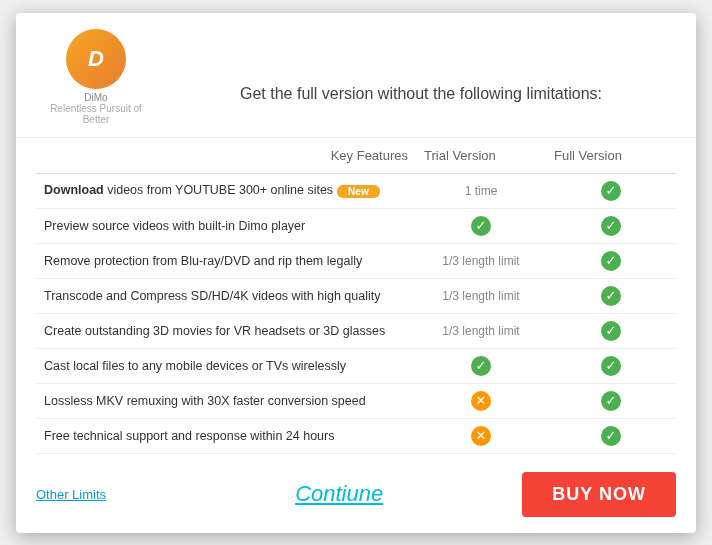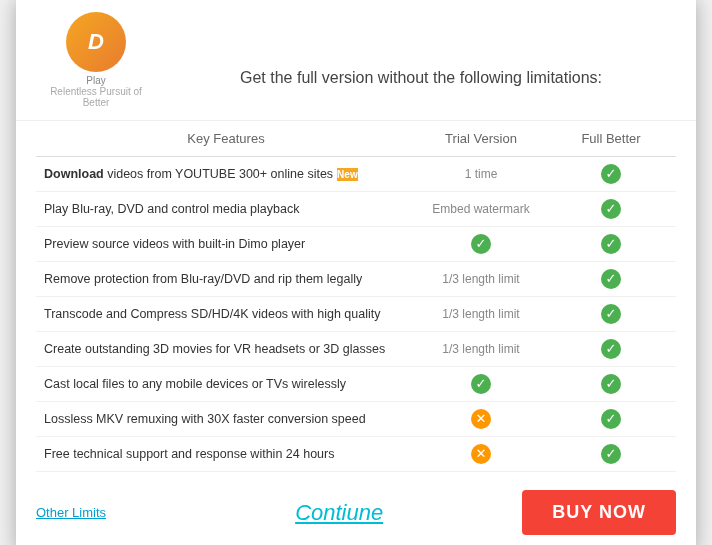--- a/index.html
+++ b/index.html
@@ -74,41 +74,41 @@
     }
     thead tr {
       border-bottom: 1px solid #ddd;
     }
     thead th {
       padding: 10px 8px;
       font-size: 13px;
       color: #666;
       font-weight: normal;
     }
-    thead th:first-child { text-align: center; }
-    thead th:nth-child(2), thead th:nth-child(3) { text-align: center; width: 130px; }
+    thead th:first-child { text-align: right; }
+    thead th:nth-child(2), thead th:nth-child(3) { text-align: left; width: 130px; }
     tbody tr {
       border-bottom: 1px solid #f0f0f0;
     }
     tbody td {
       padding: 7px 8px;
       font-size: 12.5px;
       color: #333;
     }
     tbody td:first-child { text-align: left; }
     tbody td:nth-child(2), tbody td:nth-child(3) { text-align: center; color: #888; font-size: 12px; }
     .bold { font-weight: bold; text-align: right; }
     .new-badge {
       display: inline-block;
       background: #f5a623;
       color: white;
       font-size: 10px;
       font-weight: bold;
-      padding: 1px 0;
-      border-radius: 0;
+      padding: 1px 11px;
+      border-radius: 6px;
       margin-left: 4px;
       vertical-align: middle;
     }
     .check-green {
       display: inline-block;
       width: 20px;
       height: 20px;
       border-radius: 50%;
       background: #4caf50;
       color: white;
@@ -167,48 +167,43 @@
 <body>
 
 <div class="dialog">
 
   <div class="header">
     <div class="logo-area">
       <div class="logo-circle">
         <span class="logo-inner">D</span>
       </div>
       <div class="logo-text">
-        <div>Play</div>
+        <div>DiMo</div>
         <div style="font-size:10px;color:#aaa;">Relentless Pursuit of Better</div>
       </div>
     </div>
     <div class="header-title">Get the full version without the following limitations:</div>
   </div>
 
   <div class="table-area">
     <table>
       <thead>
         <tr>
           <th>Key Features</th>
           <th>Trial Version</th>
-          <th>Full Better</th>
+          <th>Full Version</th>
         </tr>
       </thead>
       <tbody id="table-body">
       <tr>
             <td><span class="bold">Download</span><span> videos from YOUTUBE 300+ online sites</span><span class="new-badge">New</span></td>
             <td>1  time</td>
             <td><span class="check-green">✓</span></td>
           </tr>
           <tr>
-            <td>Play Blu-ray, DVD and control media playback</td>
-            <td>Embed watermark</td>
-            <td><span class="check-green">✓</span></td>
-          </tr>
-          <tr>
             <td>Preview source videos with built-in Dimo player</td>
             <td><span class="check-green">✓</span></td>
             <td><span class="check-green">✓</span></td>
           </tr>
           <tr>
             <td>Remove protection from Blu-ray/DVD and rip them legally</td>
             <td>1/3 length limit</td>
             <td><span class="check-green">✓</span></td>
           </tr>
           <tr>

